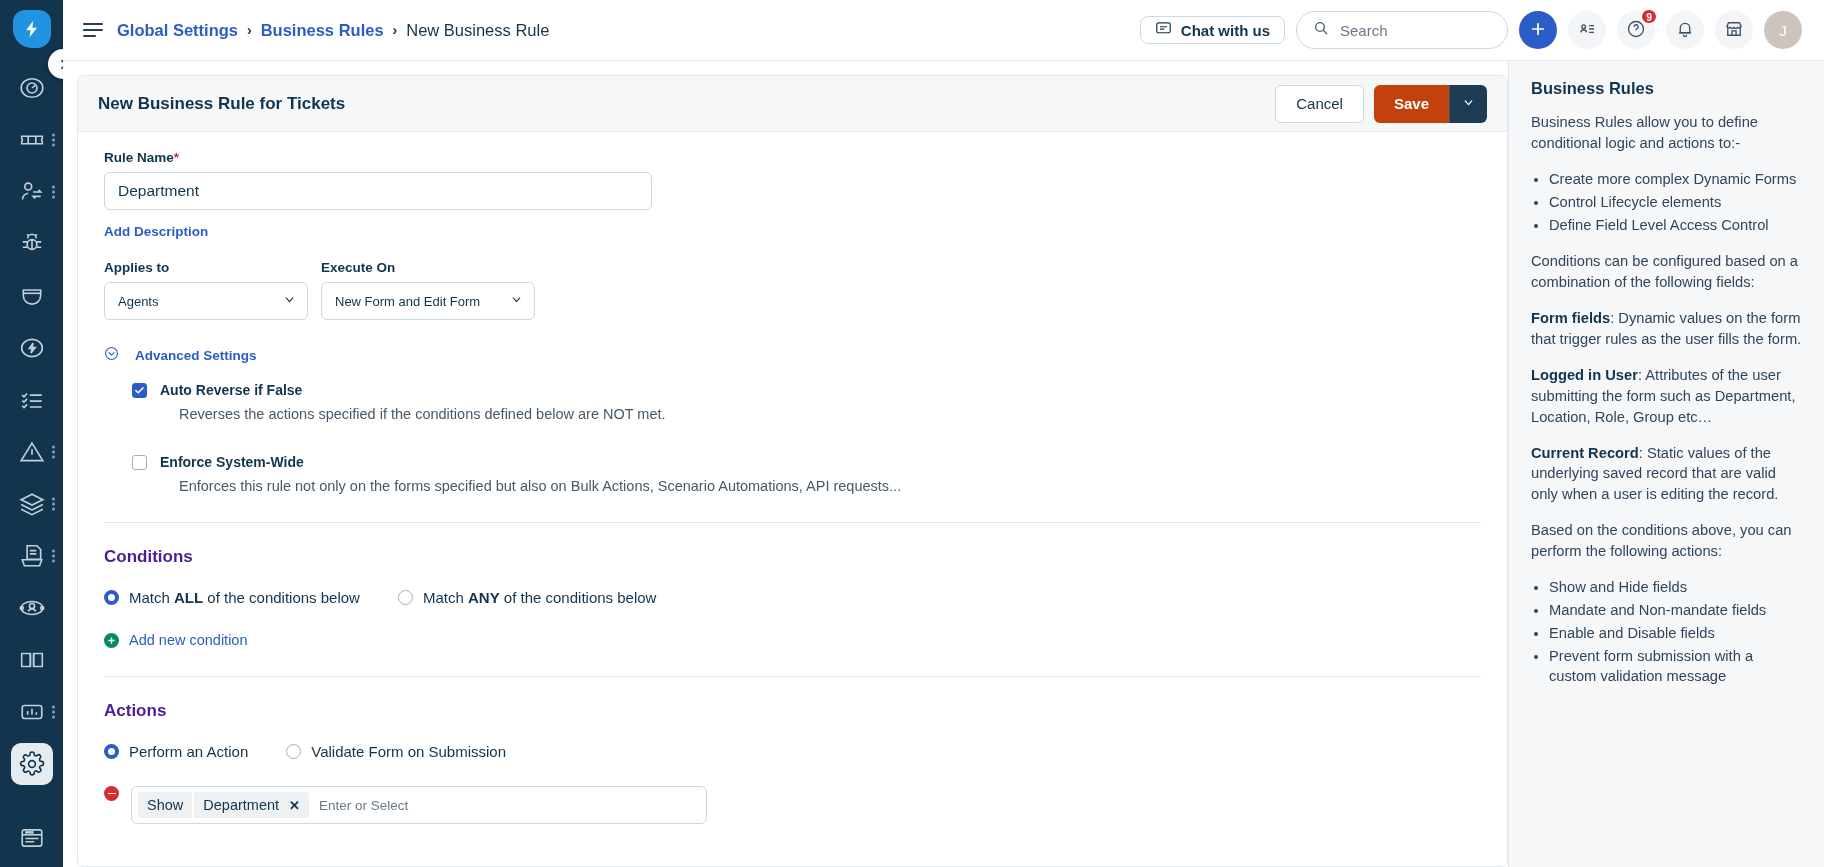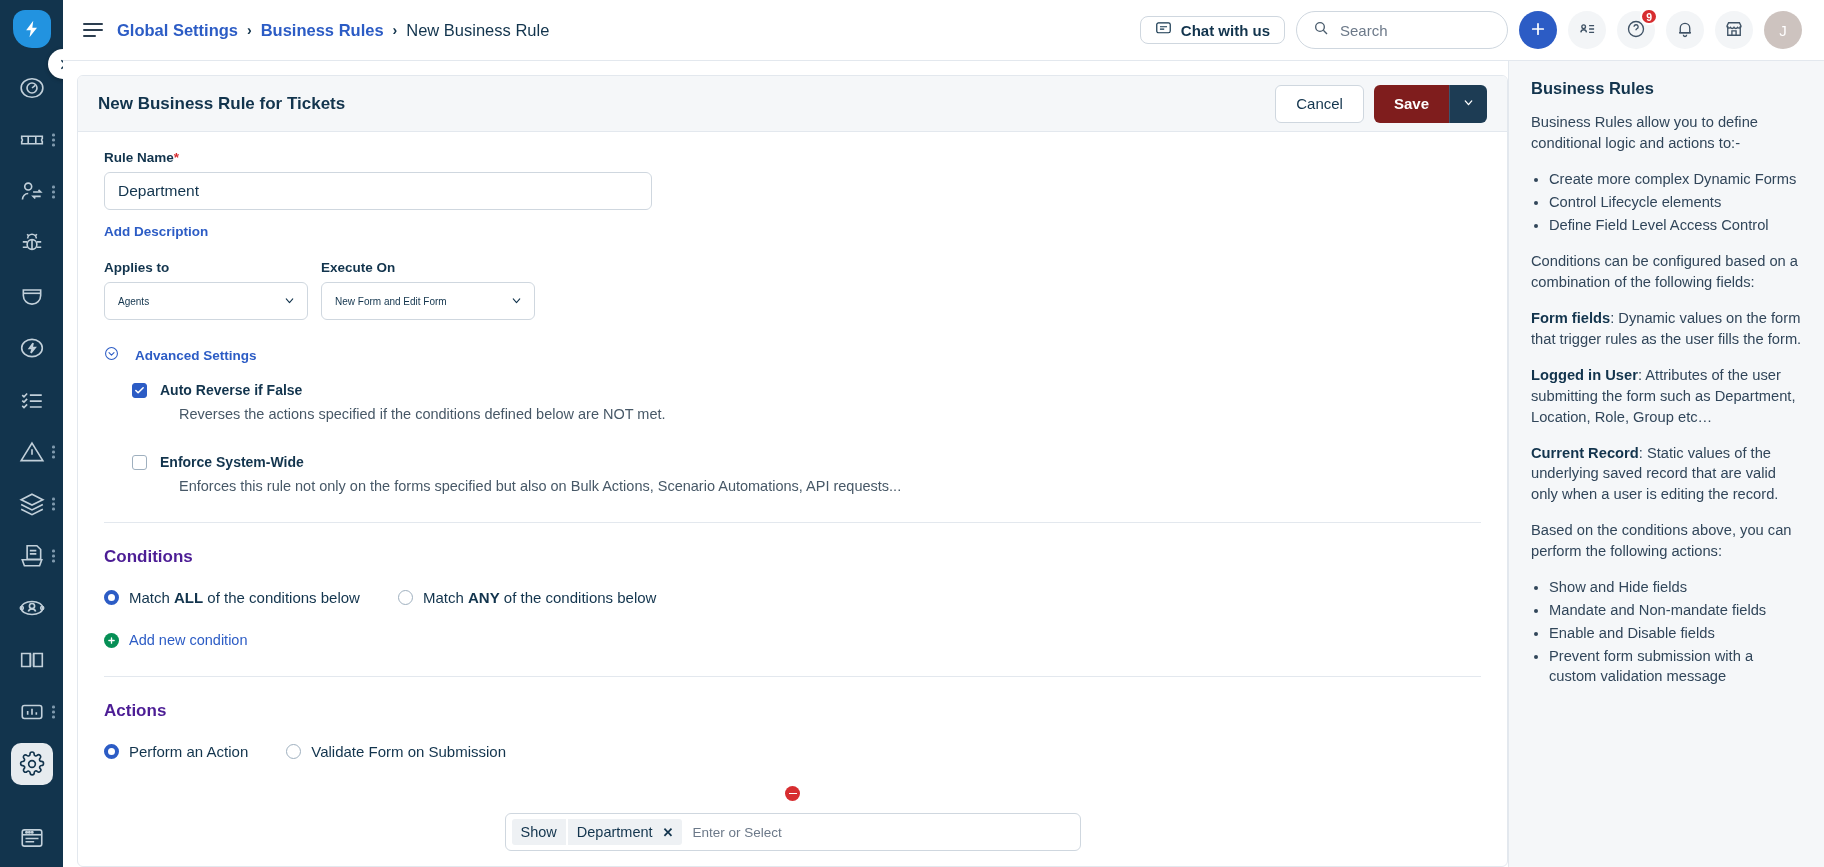--- a/index.html
+++ b/index.html
@@ -130,21 +130,21 @@
   }
   .card-title { font-size: 17px; font-weight: 700; color: #12344d; }
   .head-actions { margin-left: auto; display: flex; align-items: center; gap: 10px; }
   .btn-cancel {
     height: 38px; padding: 0 20px; border-radius: 6px; border: 1px solid #cfd7df;
     background: #fff; color: #12344d; font-size: 15px; font-weight: 400; cursor: pointer;
     font-family: inherit;
   }
   .split-btn { display: flex; height: 38px; border-radius: 6px; overflow: hidden; }
   .btn-save {
-    padding: 0 20px; background: #7f1d1d; color: #fff;
+    padding: 0 20px; background: #c2410c; color: #fff;
     font-size: 15px; font-weight: 700; border: none; cursor: pointer; font-family: inherit;
   }
   .btn-save-caret {
     width: 38px; background: #1d3c54; border: none; border-left: 1px solid #3a5670;
     display: flex; align-items: center; justify-content: center; cursor: pointer;
   }
 
   .card-body { padding: 18px 26px 0 26px; overflow: hidden; flex: 1 1 auto; }
 
   .field-label { font-size: 13.5px; font-weight: 700; color: #12344d; margin-bottom: 7px; }
@@ -153,21 +153,21 @@
     width: 548px; height: 38px; border: 1px solid #cfd7df; border-radius: 6px;
     padding: 0 13px; font-size: 15.5px; color: #12344d; font-family: inherit; outline: none;
   }
   .link { color: #2c5cc5; font-size: 13.5px; font-weight: 700; cursor: pointer; display:inline-block;}
 
   .row-2 { display: flex; gap: 13px; margin-top: 20px; }
   .sel-wrap { position: relative; }
   .sel {
     height: 38px; border: 1px solid #cfd7df; border-radius: 6px; background: #fff;
     display: flex; align-items: center; padding: 0 11px 0 13px; gap: 12px;
-    font-size: 10px; color: #12344d; cursor: pointer;
+    font-size: 13px; color: #12344d; cursor: pointer;
   }
   .sel .sel-val { flex: 1 1 auto; white-space: nowrap; }
 
   .adv-toggle { display: flex; align-items: center; gap: 16px; margin-top: 26px; cursor: pointer; }
   .adv-toggle span { color: #2c5cc5; font-size: 13.5px; font-weight: 700; }
 
   .chk-row { margin-top: 16px; padding-left: 28px; position: relative; }
   .chk {
     position: absolute; left: 0; top: 1px;
     width: 15px; height: 15px; border-radius: 3px;
@@ -192,21 +192,21 @@
   .radio-label { font-size: 15px; color: #12344d; }
   .radio-label b { font-weight: 700; }
 
   .add-cond { display: flex; align-items: center; gap: 10px; margin-top: 26px; cursor: pointer; }
   .circ-plus {
     width: 15px; height: 15px; border-radius: 50%; background: #068f55;
     display: flex; align-items: center; justify-content: center;
   }
   .add-cond span { font-size: 14.5px; color: #2c5cc5; }
 
-  .action-row { display: flex; align-items: center; gap: 12px; margin-top: 26px; flex-direction: column; }
+  .action-row { display: flex; align-items: flex-start; gap: 12px; margin-top: 26px; }
   .circ-minus {
     width: 15px; height: 15px; border-radius: 50%; background: #d72d30;
     display: flex; align-items: center; justify-content: center; flex: 0 0 15px; cursor: pointer;
   }
   .circ-minus i { width: 8px; height: 1.8px; background: #fff; display: block; }
   .token-field {
     width: 576px; height: 38px; border: 1px solid #cfd7df; border-radius: 6px;
     background: #fff; display: flex; align-items: center; padding: 0 6px; gap: 0;
   }
   .tok {

